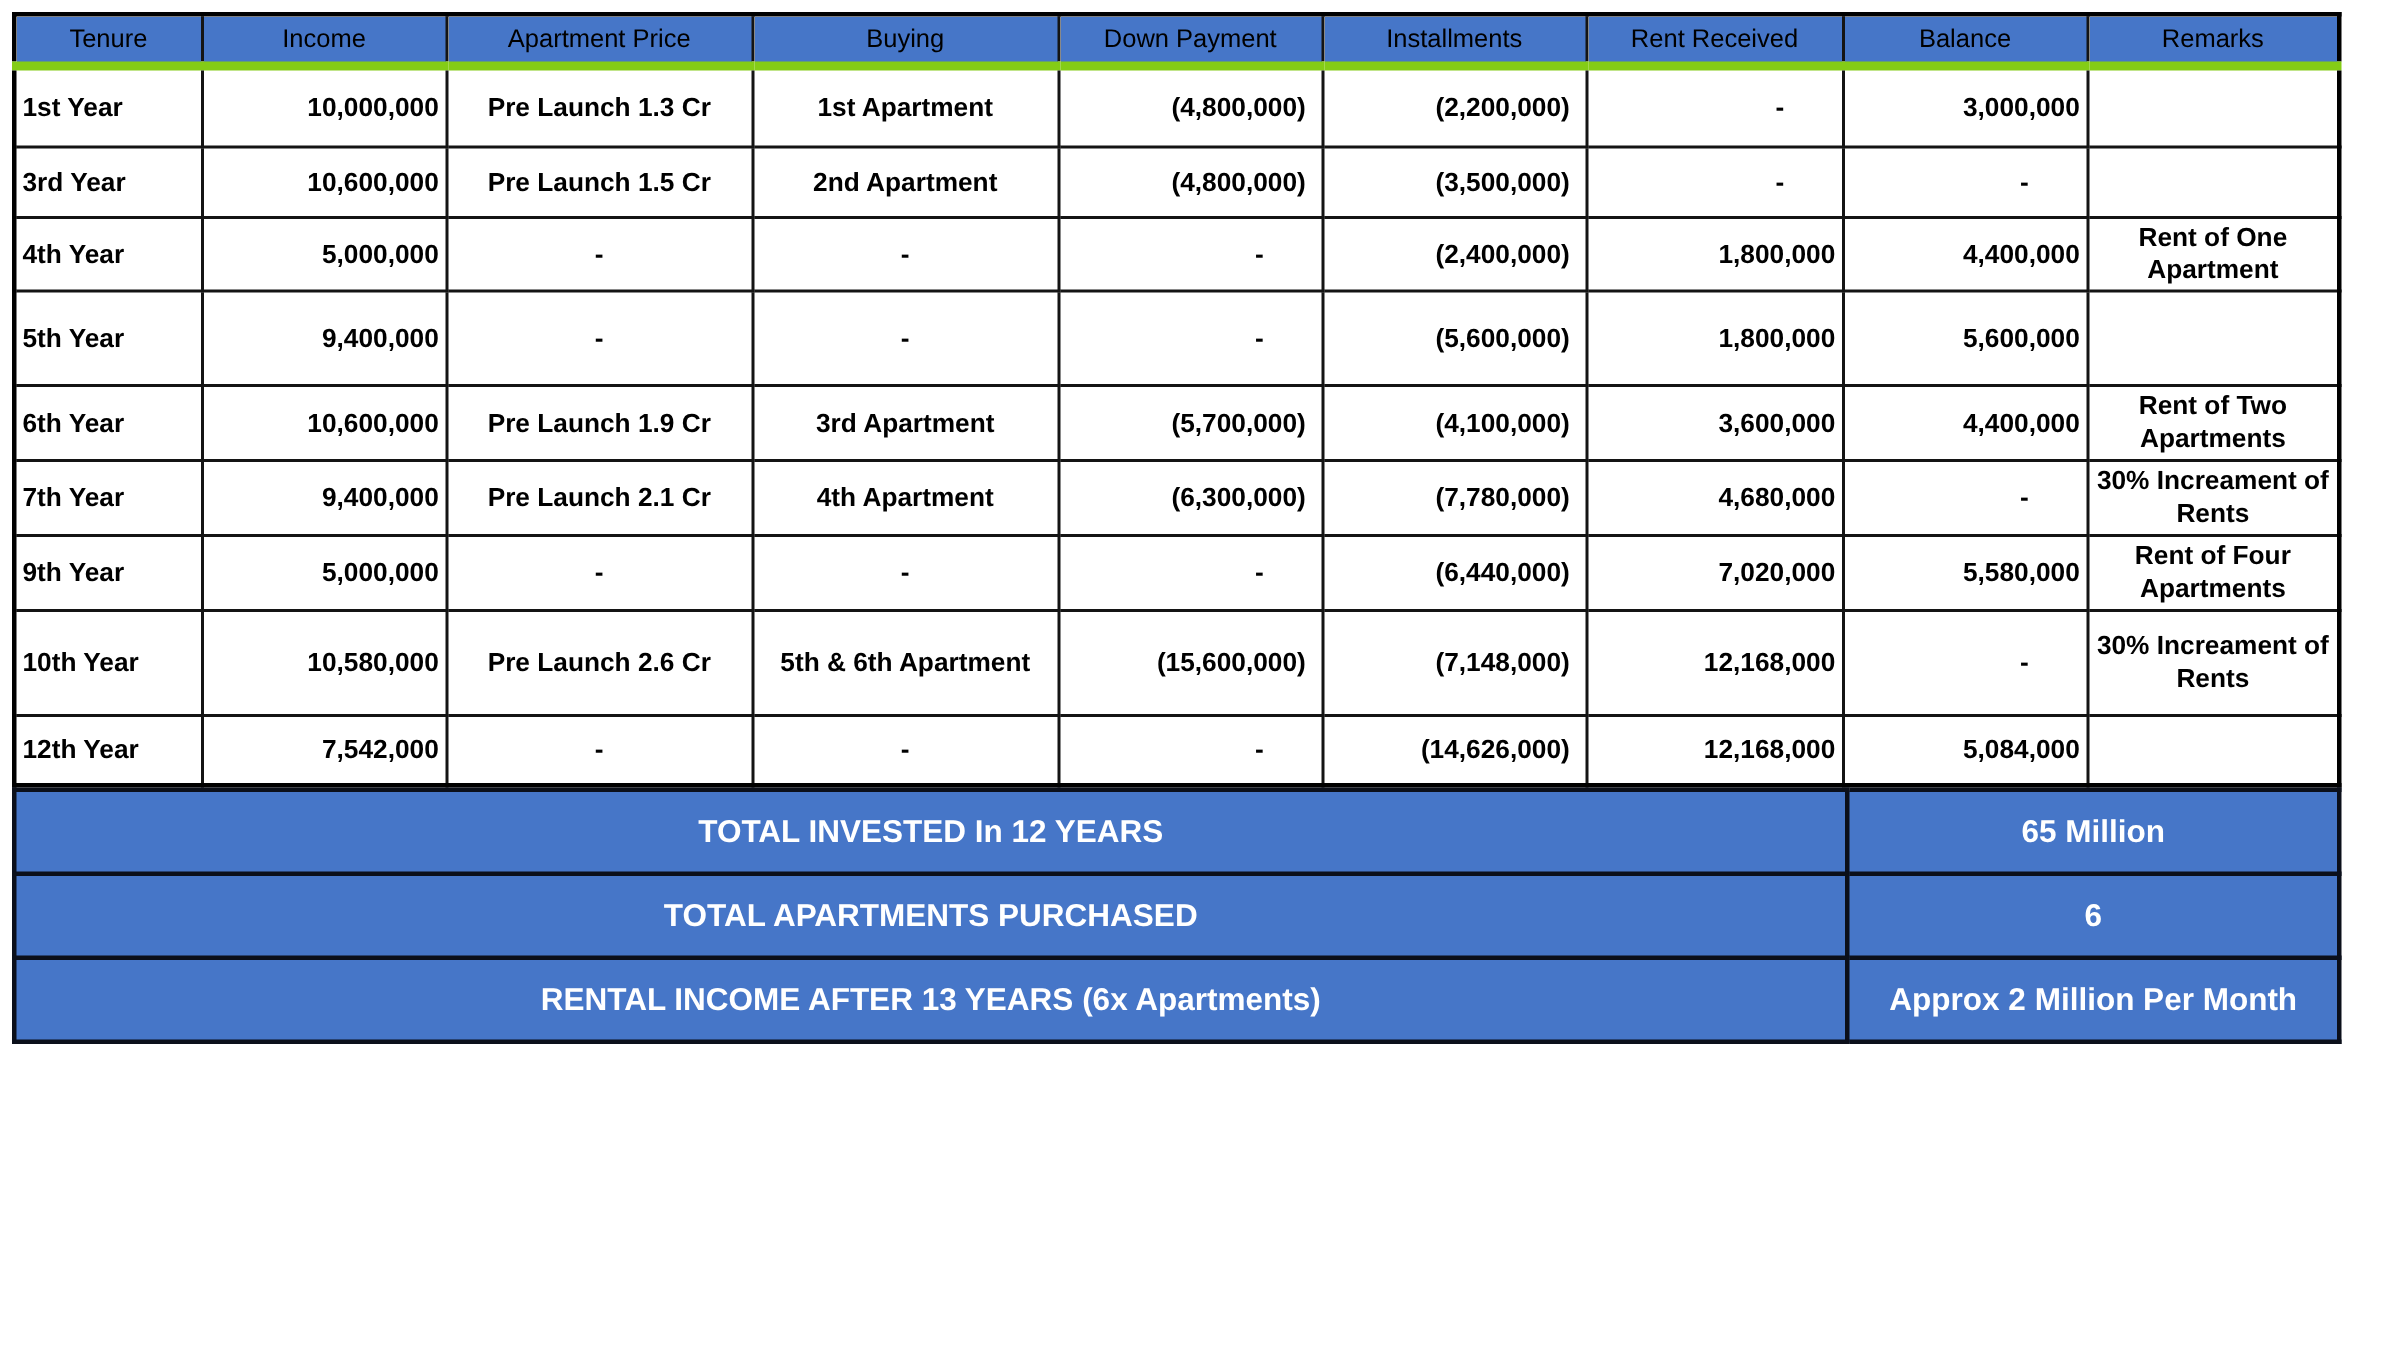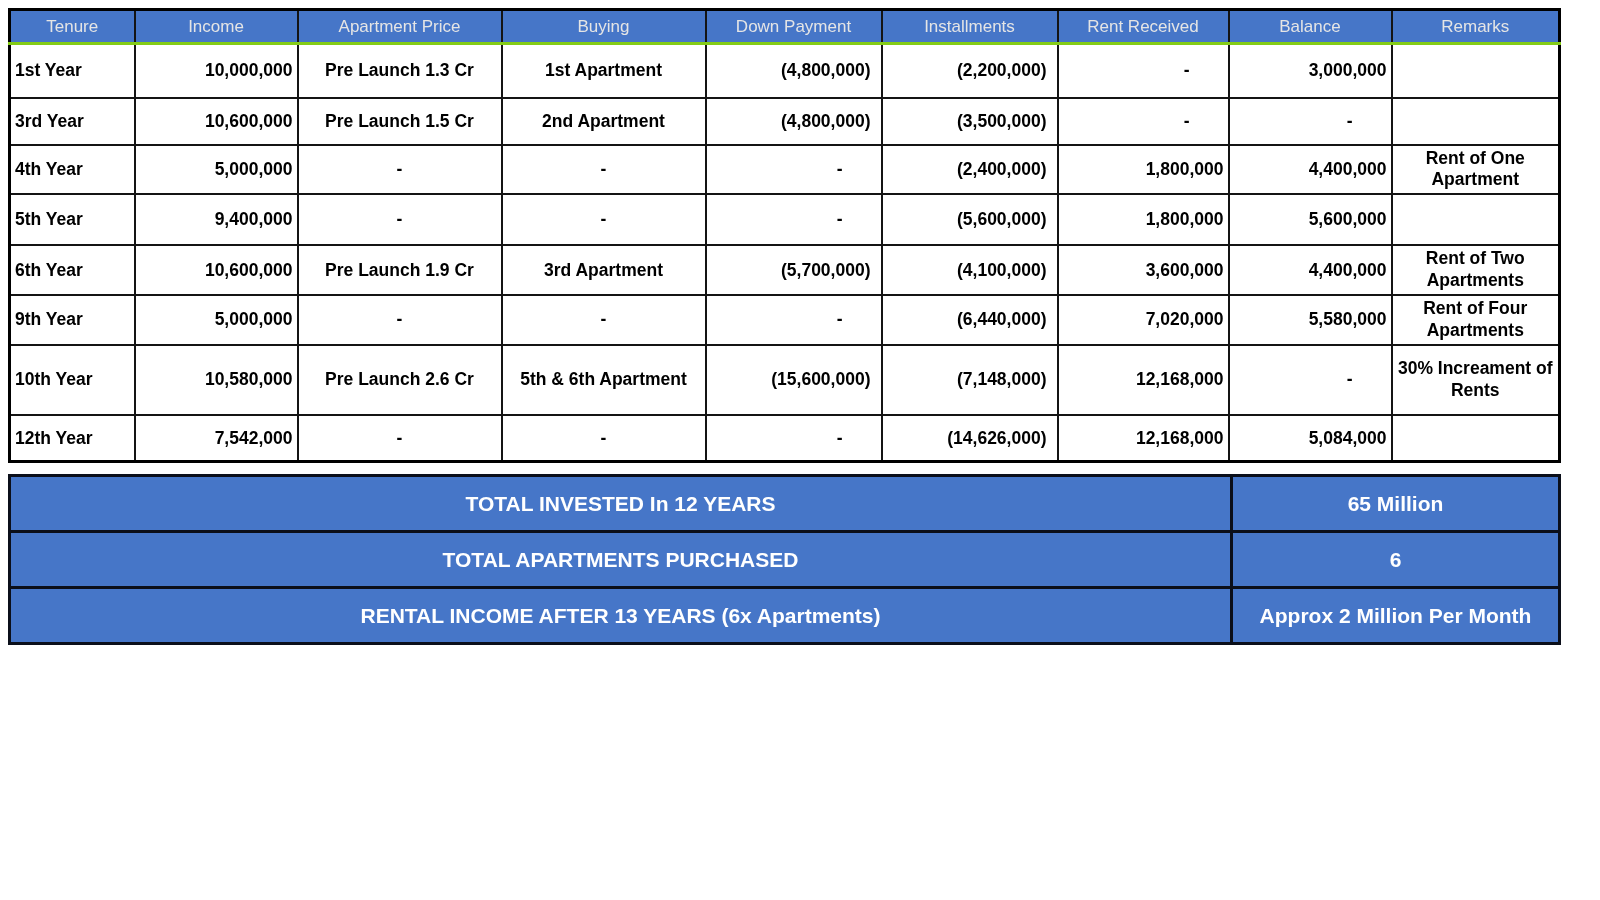--- a/index.html
+++ b/index.html
@@ -19,45 +19,45 @@
     border: 3px solid #000;
   }
   table.main th, table.main td {
     border: 2px solid #141414;
     vertical-align: middle;
     overflow: hidden;
     padding: 2px 4px;
   }
   table.main thead th {
     background: #4676c8;
-    color: #e5e5e5;
+    color: #000000;
     font-weight: 400;
     font-size: 17px;
     text-align: center;
     height: 34px;
-    border-bottom: 3px solid #84cc16;
+    border-bottom: 6px solid #84cc16;
   }
   table.main td {
     color: #000;
     font-weight: bold;
     font-size: 17.5px;
   }
   td.c-tenure  { text-align: left; }
   td.c-text    { text-align: center; }
   td.num       { text-align: right; padding-right: 24px; }
   td.num.paren { padding-right: 10px; }
   td.num.dash  { padding-right: 38px; }
   td.c-remarks { text-align: center; font-size: 16.5px; line-height: 1.25; padding: 2px 6px; }
 
   
   table.summary {
     border-collapse: collapse;
     table-layout: fixed;
     width: 1550px;
-    margin-top: 11px;
+    margin-top: 0;
     border: 3px solid #000;
   }
   table.summary td {
     background: #4676c8;
     color: #ffffff;
     font-weight: bold;
     font-size: 21px;
     text-align: center;
     vertical-align: middle;
     height: 56px;
@@ -121,21 +121,21 @@
         <td class="c-tenure">4th Year</td>
         <td class="num">5,000,000</td>
         <td class="c-text">-</td>
         <td class="c-text">-</td>
         <td class="num dash">-</td>
         <td class="num paren">(2,400,000)</td>
         <td class="num">1,800,000</td>
         <td class="num">4,400,000</td>
         <td class="c-remarks">Rent of One Apartment</td>
       </tr>
-      <tr style="height:51px">
+      <tr style="height:63px">
         <td class="c-tenure">5th Year</td>
         <td class="num">9,400,000</td>
         <td class="c-text">-</td>
         <td class="c-text">-</td>
         <td class="num dash">-</td>
         <td class="num paren">(5,600,000)</td>
         <td class="num">1,800,000</td>
         <td class="num">5,600,000</td>
         <td class="c-remarks"></td>
       </tr>
@@ -144,20 +144,31 @@
         <td class="num">10,600,000</td>
         <td class="c-text">Pre Launch 1.9 Cr</td>
         <td class="c-text">3rd Apartment</td>
         <td class="num paren">(5,700,000)</td>
         <td class="num paren">(4,100,000)</td>
         <td class="num">3,600,000</td>
         <td class="num">4,400,000</td>
         <td class="c-remarks">Rent of Two Apartments</td>
       </tr>
       <tr style="height:48px">
+        <td class="c-tenure">7th Year</td>
+        <td class="num">9,400,000</td>
+        <td class="c-text">Pre Launch 2.1 Cr</td>
+        <td class="c-text">4th Apartment</td>
+        <td class="num paren">(6,300,000)</td>
+        <td class="num paren">(7,780,000)</td>
+        <td class="num">4,680,000</td>
+        <td class="num dash">-</td>
+        <td class="c-remarks">30% Increament of Rents</td>
+      </tr>
+      <tr style="height:48px">
         <td class="c-tenure">9th Year</td>
         <td class="num">5,000,000</td>
         <td class="c-text">-</td>
         <td class="c-text">-</td>
         <td class="num dash">-</td>
         <td class="num paren">(6,440,000)</td>
         <td class="num">7,020,000</td>
         <td class="num">5,580,000</td>
         <td class="c-remarks">Rent of Four Apartments</td>
       </tr>

